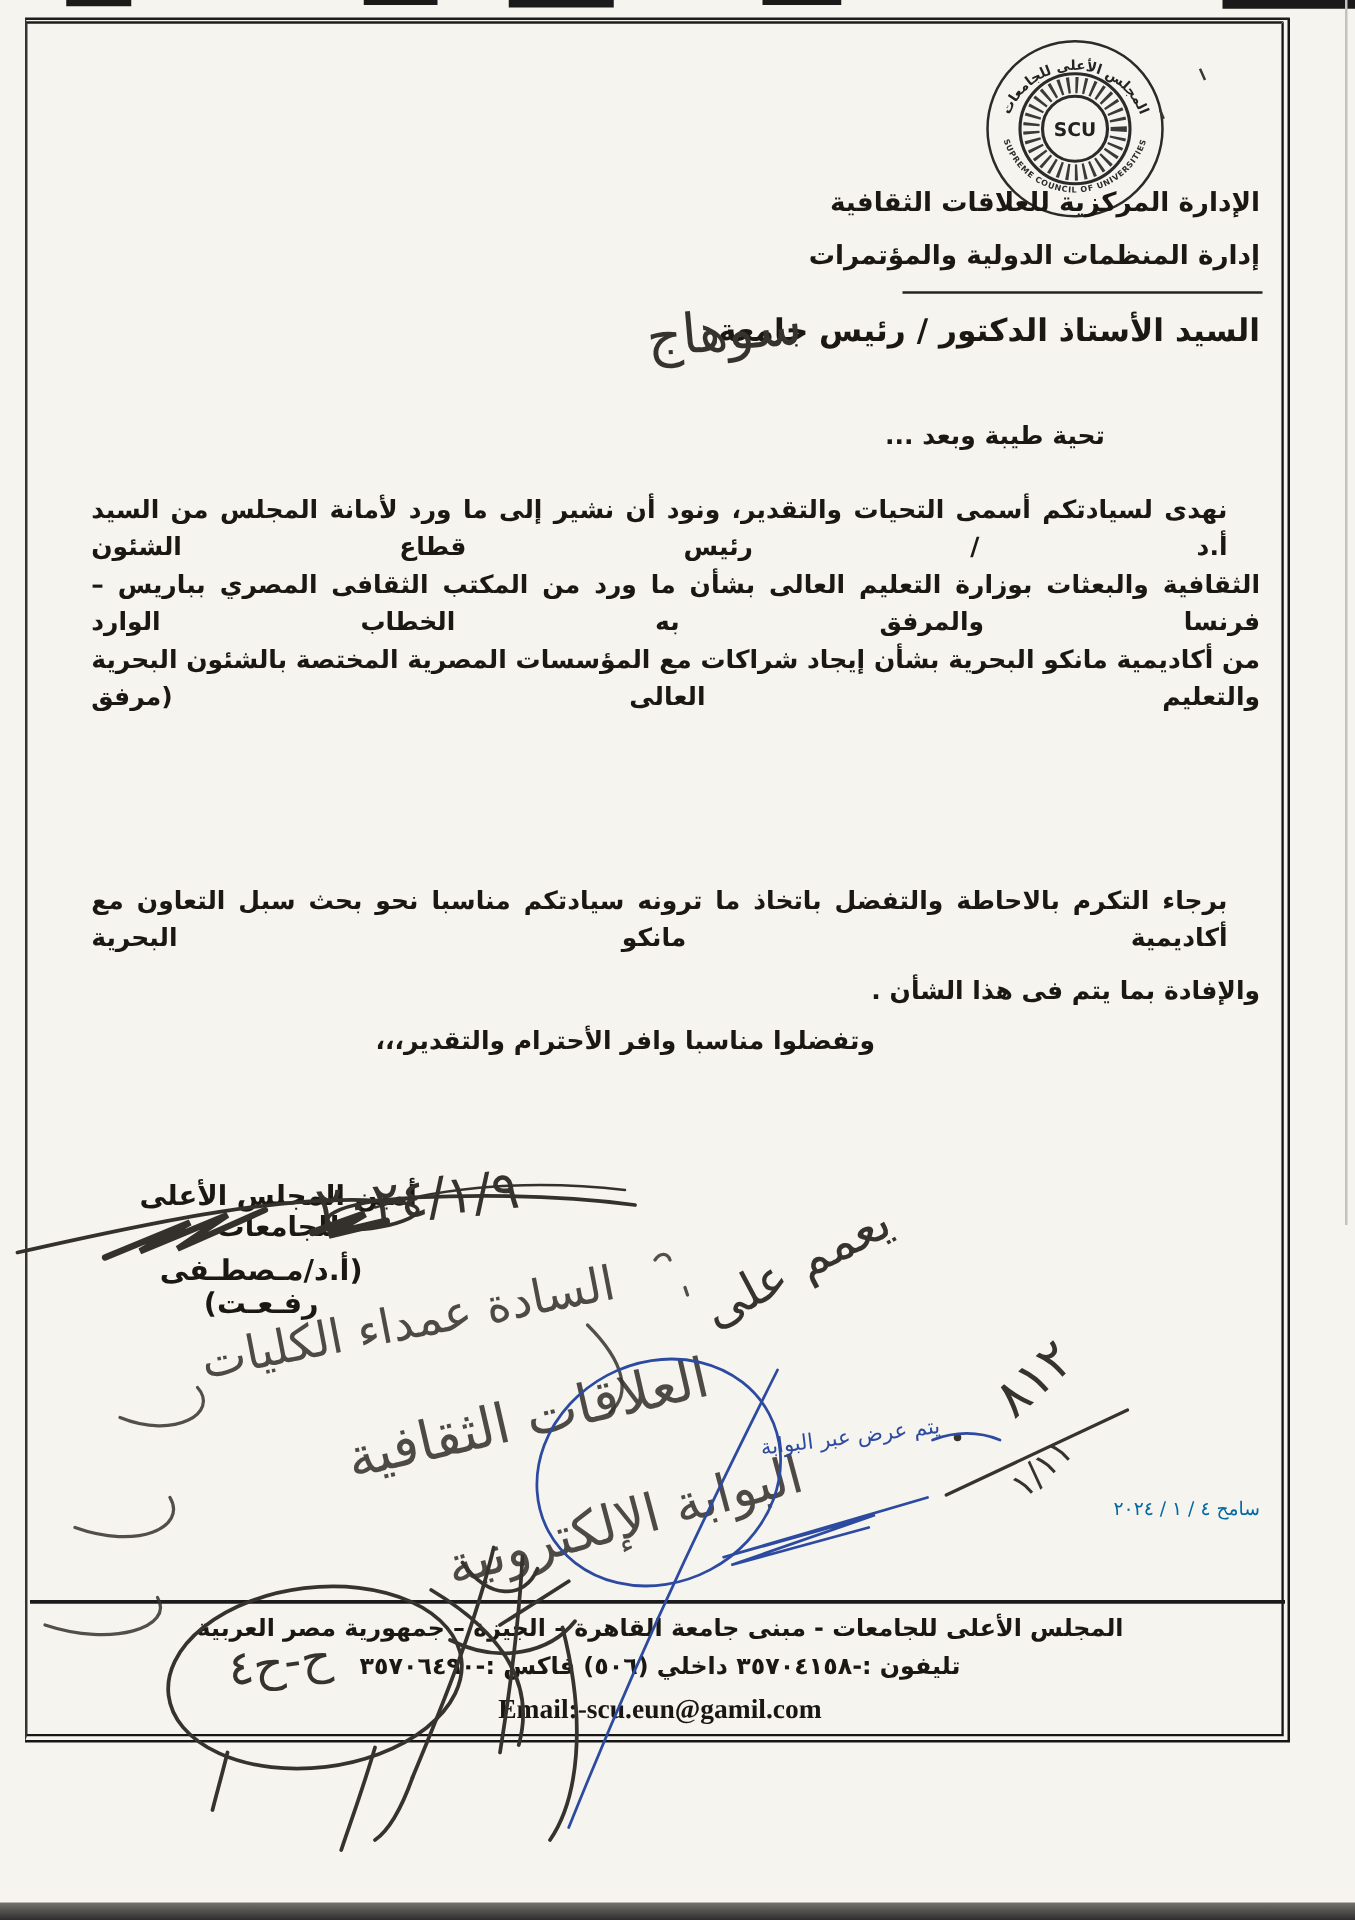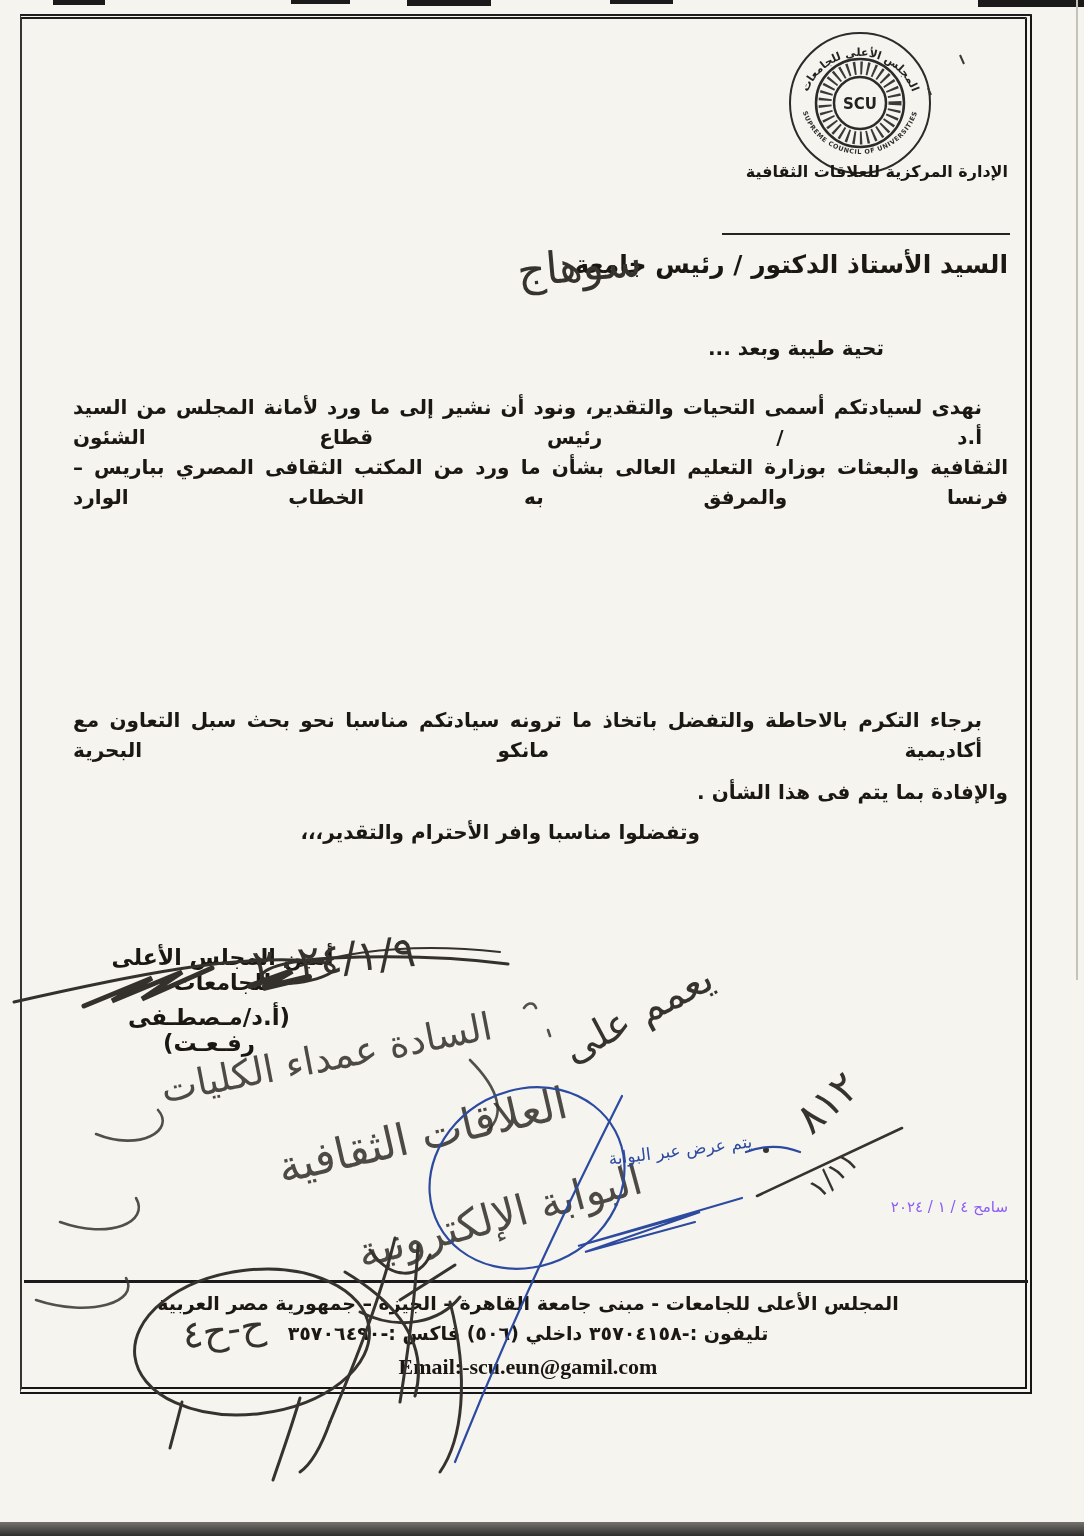--- a/index.html
+++ b/index.html
@@ -62,48 +62,50 @@
       <text x="75" y="81" text-anchor="middle" font-size="15" font-weight="bold" fill="#222">SCU</text>
       <text font-size="11" font-weight="bold" fill="#232323">
         <textPath href="#arcTop" startOffset="50%" text-anchor="middle">المجلس الأعلى للجامعات</textPath>
       </text>
       <text font-size="6.4" font-weight="bold" fill="#2c2c2c" letter-spacing="0.6">
         <textPath href="#arcBot" startOffset="50%" text-anchor="middle">SUPREME COUNCIL OF UNIVERSITIES</textPath>
       </text>
     </svg>
   </div>
 
-  <div class="abs rtl print" style="right:76px;top:150px;font-size:16px;margin-top:12px;">الإدارة المركزية للعلاقات الثقافية</div>
+  <div class="abs rtl print" style="right:76px;top:150px;font-size:21px;">الإدارة المركزية للعلاقات الثقافية</div>
+  <div class="abs rtl print" style="right:76px;top:192px;font-size:21px;">إدارة المنظمات الدولية والمؤتمرات</div>
   <div class="abs" style="left:722px;top:233px;width:288px;height:2px;background:#242424;"></div>
 
   <div class="abs rtl print" style="right:76px;top:250px;font-size:25px;">السيد الأستاذ الدكتور / رئيس جامعة</div>
   <div class="abs rtl hand" style="right:442px;top:240px;font-size:44px;transform:rotate(-5deg);">سوهاج</div>
 
   <div class="abs rtl print" style="right:200px;top:336px;font-size:20px;">تحية طيبة وبعد ...</div>
 
   <div class="abs rtl print body-line justify" style="right:76px;top:392px;width:935px;padding-right:26px;box-sizing:border-box;">نهدى لسيادتكم أسمى التحيات والتقدير، ونود أن نشير إلى ما ورد لأمانة المجلس من السيد أ.د / رئيس قطاع الشئون</div>
   <div class="abs rtl print body-line justify" style="right:76px;top:452px;width:935px;">الثقافية والبعثات بوزارة التعليم العالى بشأن ما ورد من المكتب الثقافى المصري بباريس – فرنسا والمرفق به الخطاب الوارد</div>
+  <div class="abs rtl print body-line justify" style="right:76px;top:512px;width:935px;">من أكاديمية مانكو البحرية بشأن إيجاد شراكات مع المؤسسات المصرية المختصة بالشئون البحرية والتعليم العالى (مرفق</div>
 
   <div class="abs rtl print body-line justify" style="right:76px;top:705px;width:935px;padding-right:26px;box-sizing:border-box;">برجاء التكرم بالاحاطة والتفضل باتخاذ ما ترونه سيادتكم مناسبا نحو بحث سبل التعاون مع أكاديمية مانكو البحرية</div>
   <div class="abs rtl print body-line" style="right:76px;top:765px;margin-top:12px;">والإفادة بما يتم فى هذا الشأن .</div>
 
   <div class="abs rtl print" style="right:384px;top:820px;font-size:20px;">وتفضلوا مناسبا وافر الأحترام والتقدير،،،</div>
 
   <div class="abs rtl print" style="left:70px;top:945px;width:305px;text-align:center;font-size:22px;">أمين المجلس الأعلى للجامعات</div>
   <div class="abs rtl hand" style="left:252px;top:934px;font-size:42px;transform:rotate(-5deg);">٢٠٢٤/١/٩</div>
   <div class="abs rtl print" style="left:78px;top:1004px;width:262px;text-align:center;font-size:23px;">(أ.د/مـصطـفى رفـعـت)</div>
 
   <div class="abs rtl hand" style="left:556px;top:990px;font-size:40px;transform:rotate(-28deg);">يعمم على</div>
   <div class="abs rtl hand" style="left:95px;top:1042px;width:400px;font-size:38px;transform:rotate(-11deg);opacity:.88;">السادة عمداء الكليات</div>
   <div class="abs rtl hand" style="left:112px;top:1128px;width:460px;font-size:44px;transform:rotate(-13deg);opacity:.88;">العلاقات الثقافية</div>
   <div class="abs rtl hand" style="left:228px;top:1208px;width:420px;font-size:42px;transform:rotate(-15deg);opacity:.88;">البوابة الإلكترونية</div>
   <div class="abs rtl hand blue" style="left:608px;top:1140px;font-size:17px;transform:rotate(-7deg);">يتم عرض عبر البوابة</div>
   <div class="abs rtl hand" style="left:793px;top:1078px;font-size:42px;transform:rotate(-42deg);">٨١٢</div>
   <div class="abs rtl hand" style="left:806px;top:1158px;font-size:28px;transform:rotate(-42deg);">١/١١</div>
-  <div class="abs rtl" style="left:872px;top:1198px;width:136px;text-align:right;font-size:15px;color:#8b5cf6;">سامح ٤ / ١ / ٢٠٢٤</div>
+  <div class="abs rtl" style="left:872px;top:1198px;width:136px;text-align:right;font-size:15px;color:#0369a1;">سامح ٤ / ١ / ٢٠٢٤</div>
   <div class="abs rtl hand" style="left:182px;top:1308px;font-size:38px;transform:rotate(-8deg);">ح-ح٤</div>
 
   <div class="abs" style="left:24px;top:1280px;width:1004px;height:3px;background:#1b1b1b;"></div>
   <div class="abs rtl print footer-text" style="top:1292px;font-size:19px;">المجلس الأعلى للجامعات  - مبنى جامعة القاهرة – الجيزة – جمهورية مصر العربية</div>
   <div class="abs rtl print footer-text" style="top:1322px;font-size:19px;">تليفون :-٣٥٧٠٤١٥٨   داخلي (٥٠٦)  فاكس :-٣٥٧٠٦٤٩٠</div>
   <div class="abs footer-text" style="top:1354px;font-size:22px;font-weight:700;font-family:'Liberation Serif',serif;position:absolute;">Email:-scu.eun@gamil.com</div>
 
   <svg class="ink-svg" width="1084" height="1536">
 
     <path d="M 960 55 l 4 9 M 928 88 l 3 7" stroke="#3a3835" stroke-width="2" fill="none"></path>

